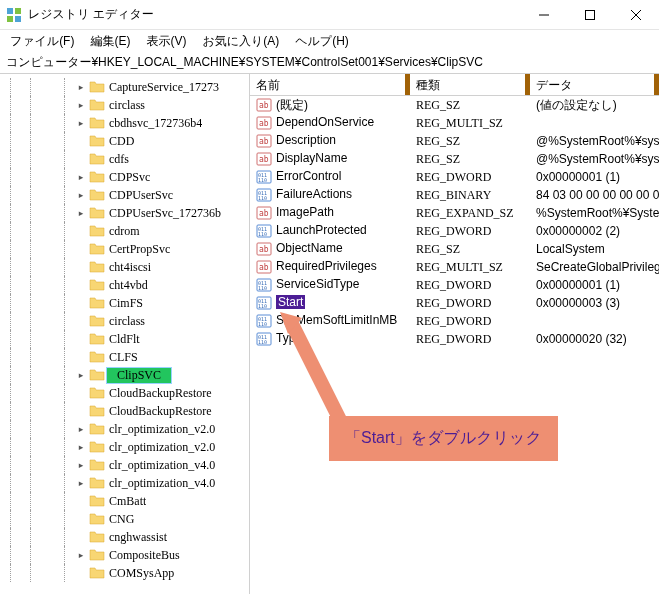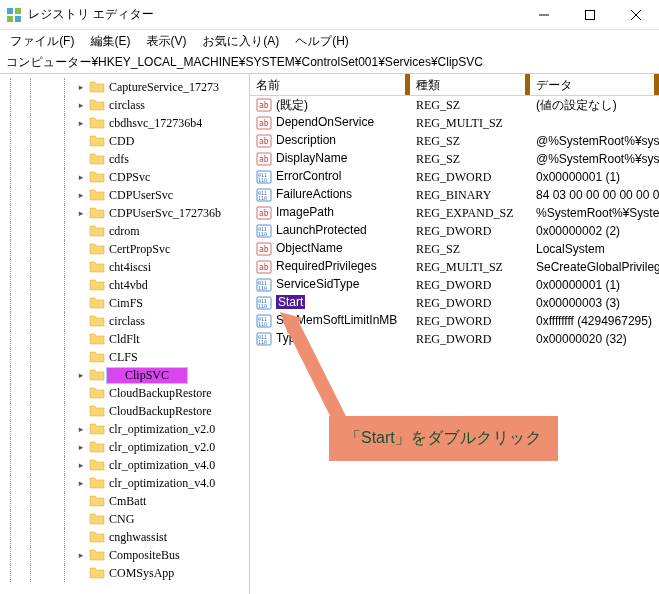--- a/index.html
+++ b/index.html
@@ -108,23 +108,23 @@
     margin-right: 1px;
   }
   .folder-icon {
     width: 16px; height: 16px;
     margin-right: 4px;
     flex-shrink: 0;
     display: inline-flex;
   }
   .tree-label { overflow: hidden; text-overflow: ellipsis; font-family: Liberation Serif, serif; }
   .tree-row.selected .tree-label {
-    background: #d946ef;
+    background: #22c55e;
     border: 1px solid #99d1ff;
-    padding: 0 18px;
+    padding: 0 10px;
     margin-left: -3px;
   }
   .list-pane {
     flex: 1;
     overflow: hidden;
   }
   .list-header {
     display: flex;
     height: 22px;
     border-bottom: 1px solid #d0d0d0;
@@ -161,21 +161,21 @@
   .list-row.selected .cell.col-name .val-name-text {
     background: #4c1d95;
     color: #fff;
     padding: 0 2px;
   }
   .callout {
     position: absolute;
     left: 329px;
     top: 416px;
     background: #ee8f72;
-    color: #14532d;
+    color: #4c1d95;
     font-size: 16px;
     padding: 12px 16px;
   }
   .arrow-svg {
     position: absolute;
     left: 280px;
     top: 310px;
     pointer-events: none;
   }
 </style>
@@ -709,21 +709,20 @@
             <span class="value-icon">
               <svg width="16" height="16" viewBox="0 0 16 16">
                 <rect x="1" y="2" width="14" height="12" rx="1" fill="#fff" stroke="#5a8dd6" stroke-width="1"></rect>
                 <text x="2" y="8" font-size="5" fill="#3a6db6" font-family="monospace">011</text>
                 <text x="2" y="13" font-size="5" fill="#3a6db6" font-family="monospace">110</text>
               </svg>
             </span>
             <span class="val-name-text">SvcMemSoftLimitInMB</span>
           </div>
           <div class="cell col-type">REG_DWORD</div>
-          <div class="cell col-data">0xffffffff (4294967295)</div>
         </div>
         <div class="list-row">
           <div class="cell col-name">
             <span class="value-icon">
               <svg width="16" height="16" viewBox="0 0 16 16">
                 <rect x="1" y="2" width="14" height="12" rx="1" fill="#fff" stroke="#5a8dd6" stroke-width="1"></rect>
                 <text x="2" y="8" font-size="5" fill="#3a6db6" font-family="monospace">011</text>
                 <text x="2" y="13" font-size="5" fill="#3a6db6" font-family="monospace">110</text>
               </svg>
             </span>

